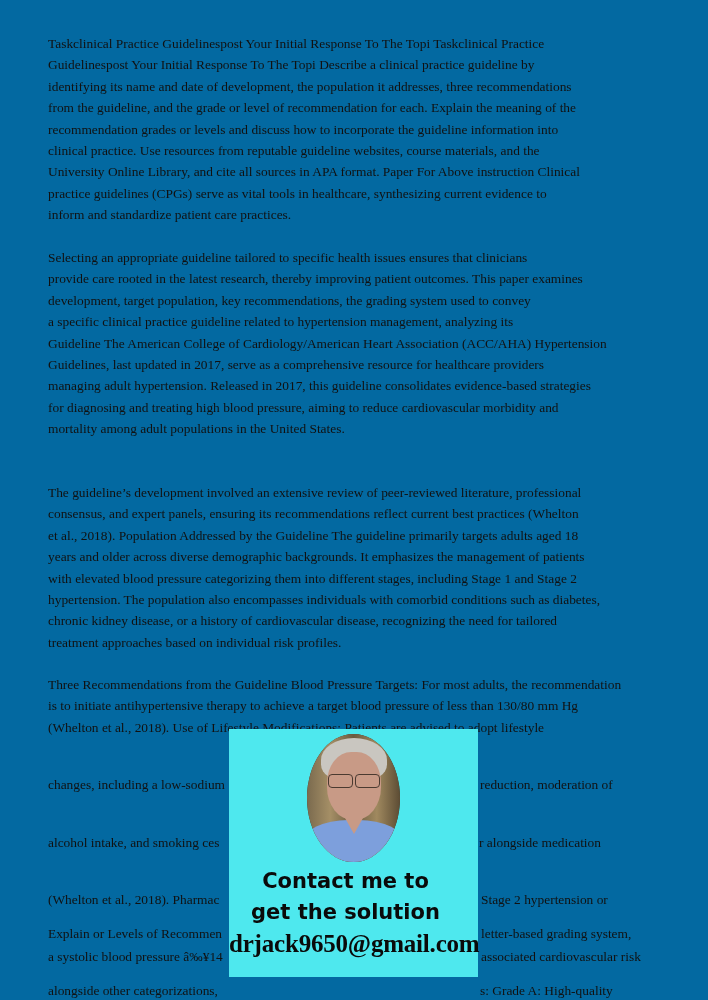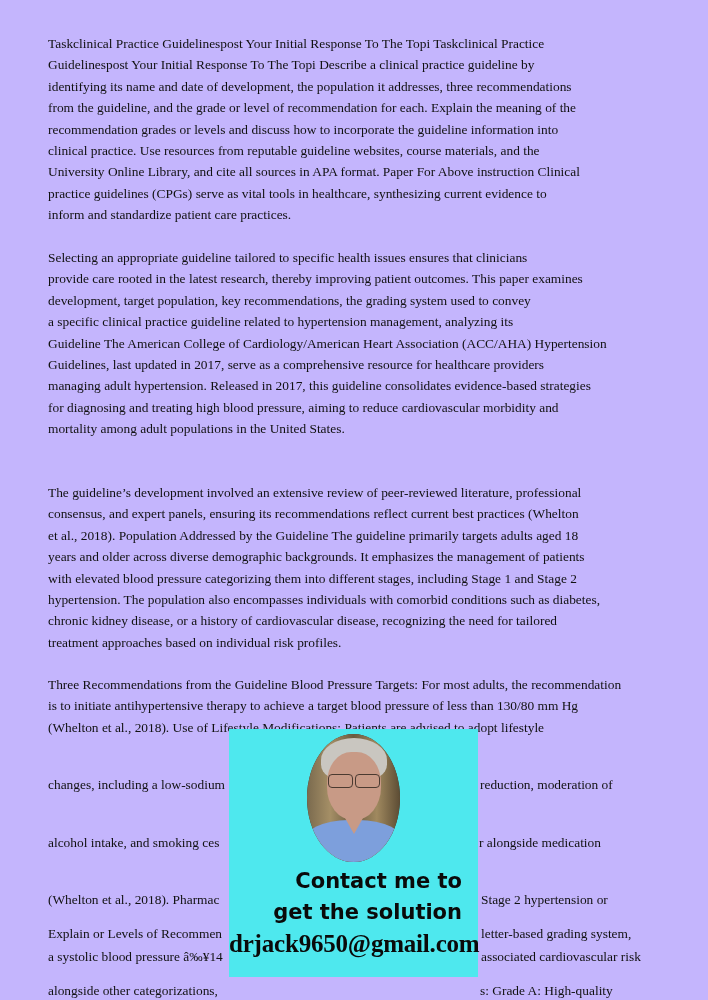--- a/index.html
+++ b/index.html
@@ -12,21 +12,21 @@
       height: 1000px;
       position: relative;
       overflow: hidden;
       font-family: "Liberation Serif", "DejaVu Serif", serif;
       color: #111111;
     }
     .page {
       position: absolute;
       left: 0; top: 0;
       width: 708px; height: 1000px;
-      background: #c4b5fd;
+      background: #0369a1;
     }
     .para {
       position: absolute;
       left: 48px;
       margin: 0;
     }
     .line {
       display: block;
       font-size: 13.4px;
       line-height: 21.4px;
@@ -119,21 +119,21 @@
       width: 0; height: 0;
       border-left: 9px solid transparent;
       border-right: 9px solid transparent;
       border-top: 16px solid #c89a86;
     }
     .promo-headline {
       position: absolute;
       left: 0;
       top: 137px;
       width: 233px;
-      text-align: right;
+      text-align: center;
       font-family: "DejaVu Sans", "Liberation Sans", sans-serif;
       font-weight: bold;
       font-size: 21px;
       line-height: 31px;
       color: #0a0a0a;
     }
     .promo-headline span { display: block; }
     .promo-email {
       position: absolute;
       left: 0;

